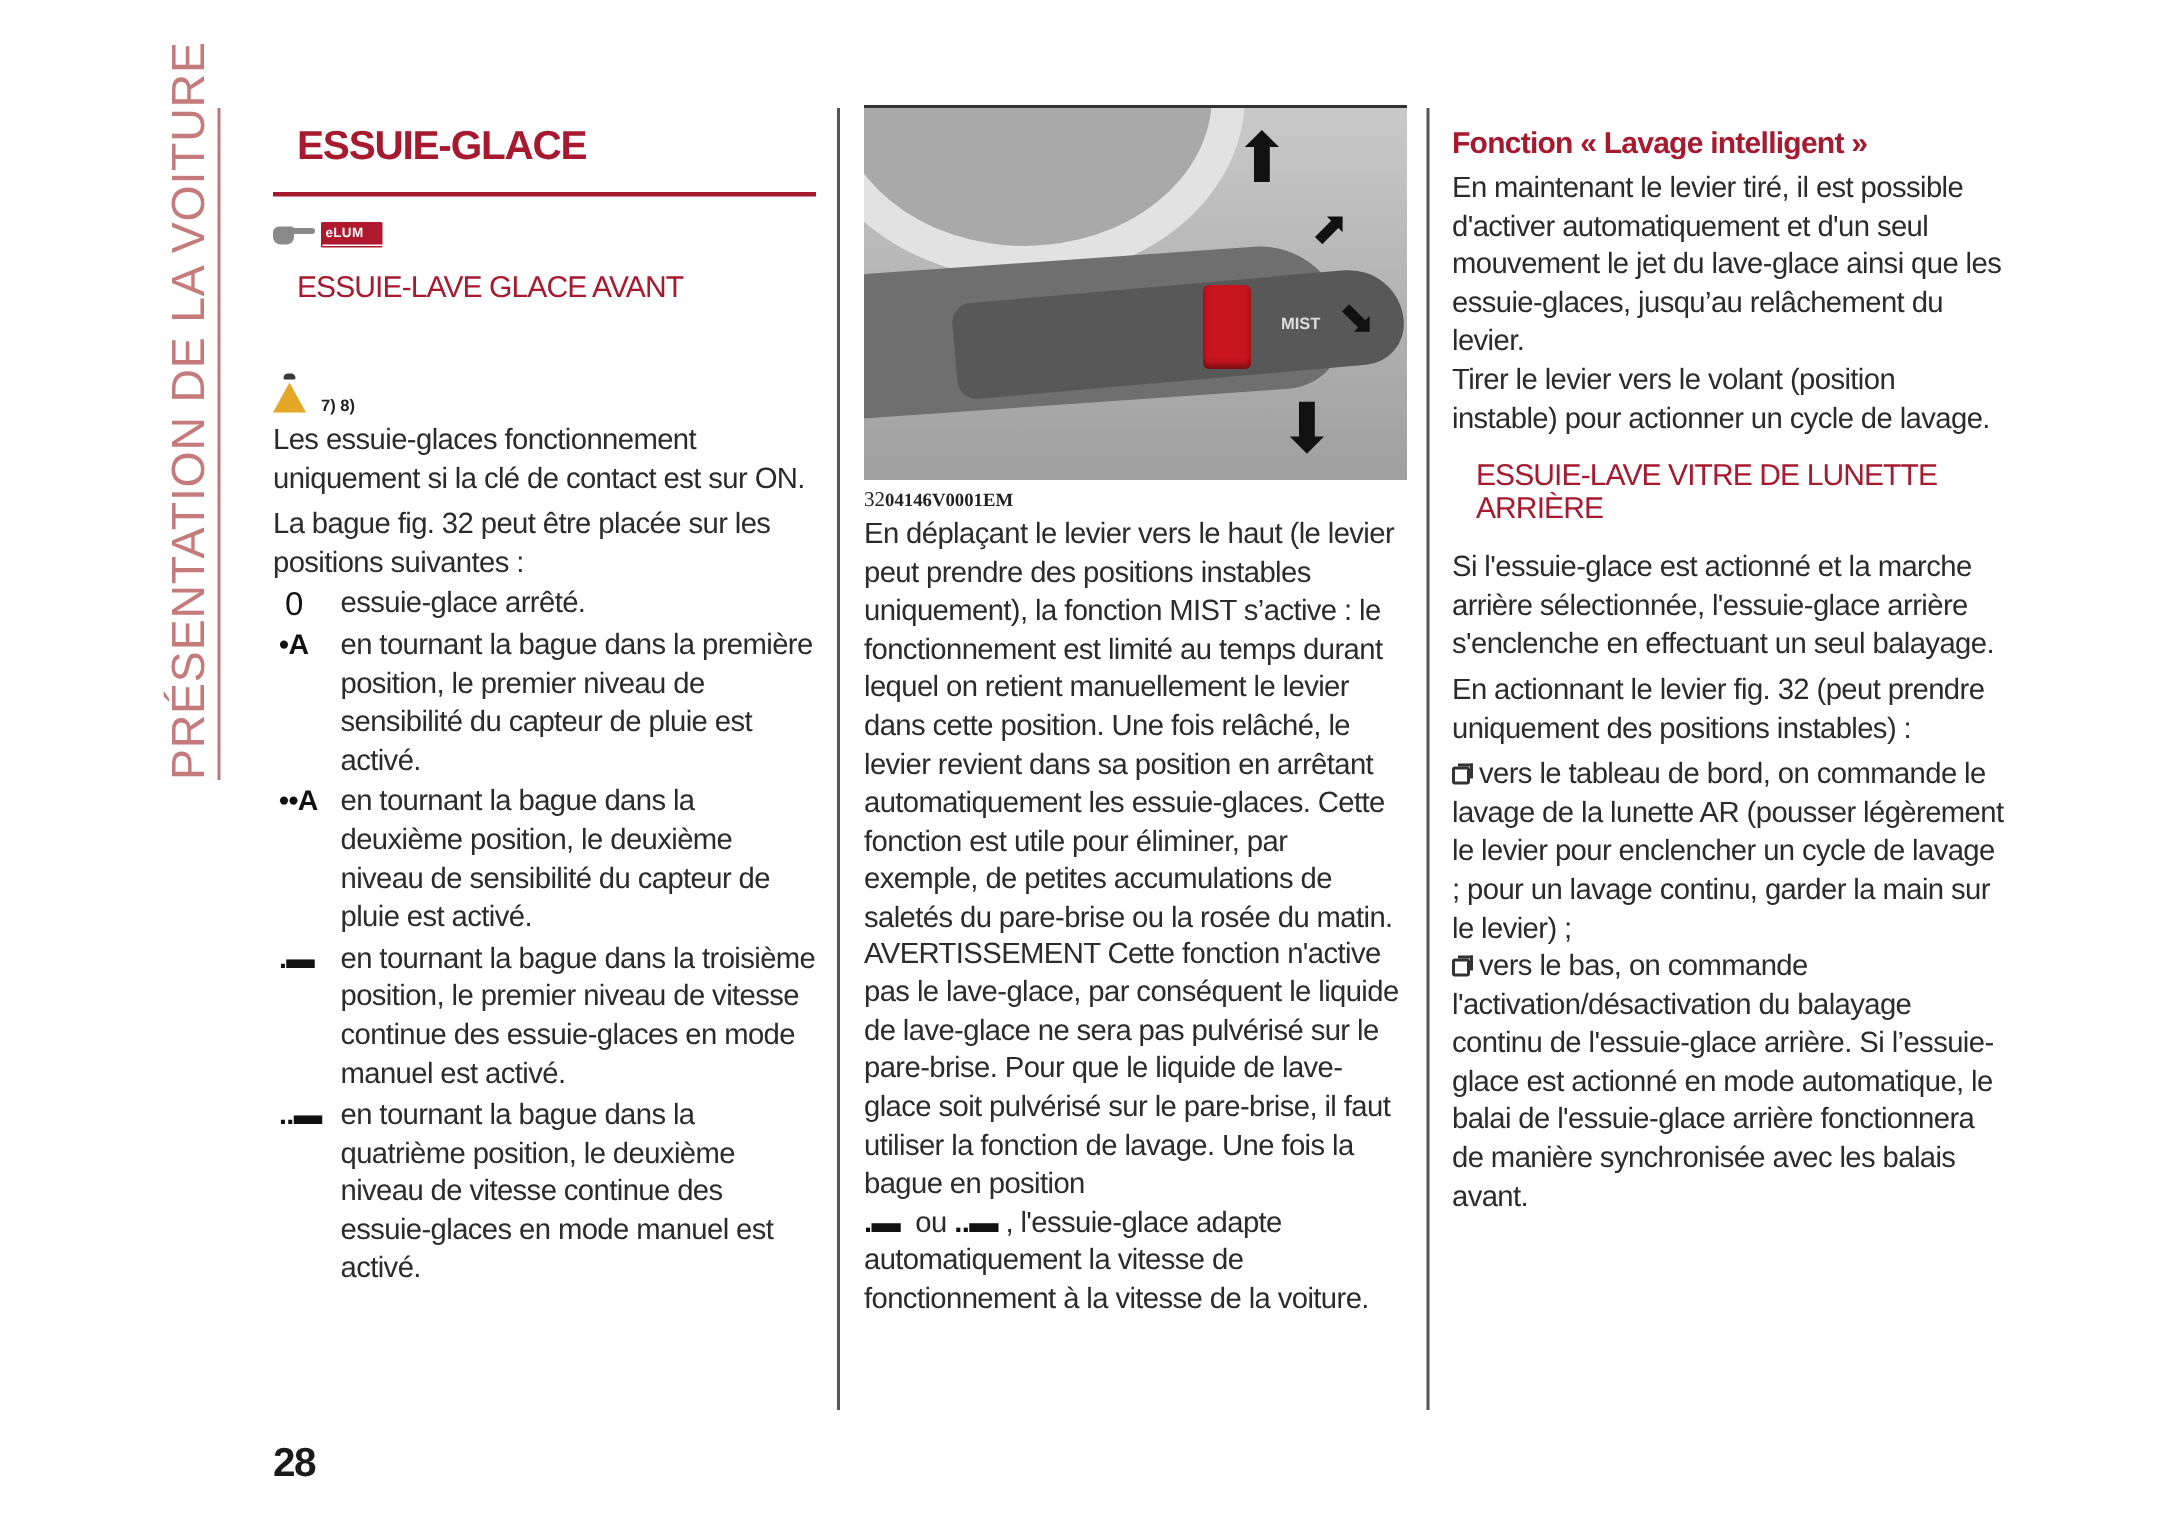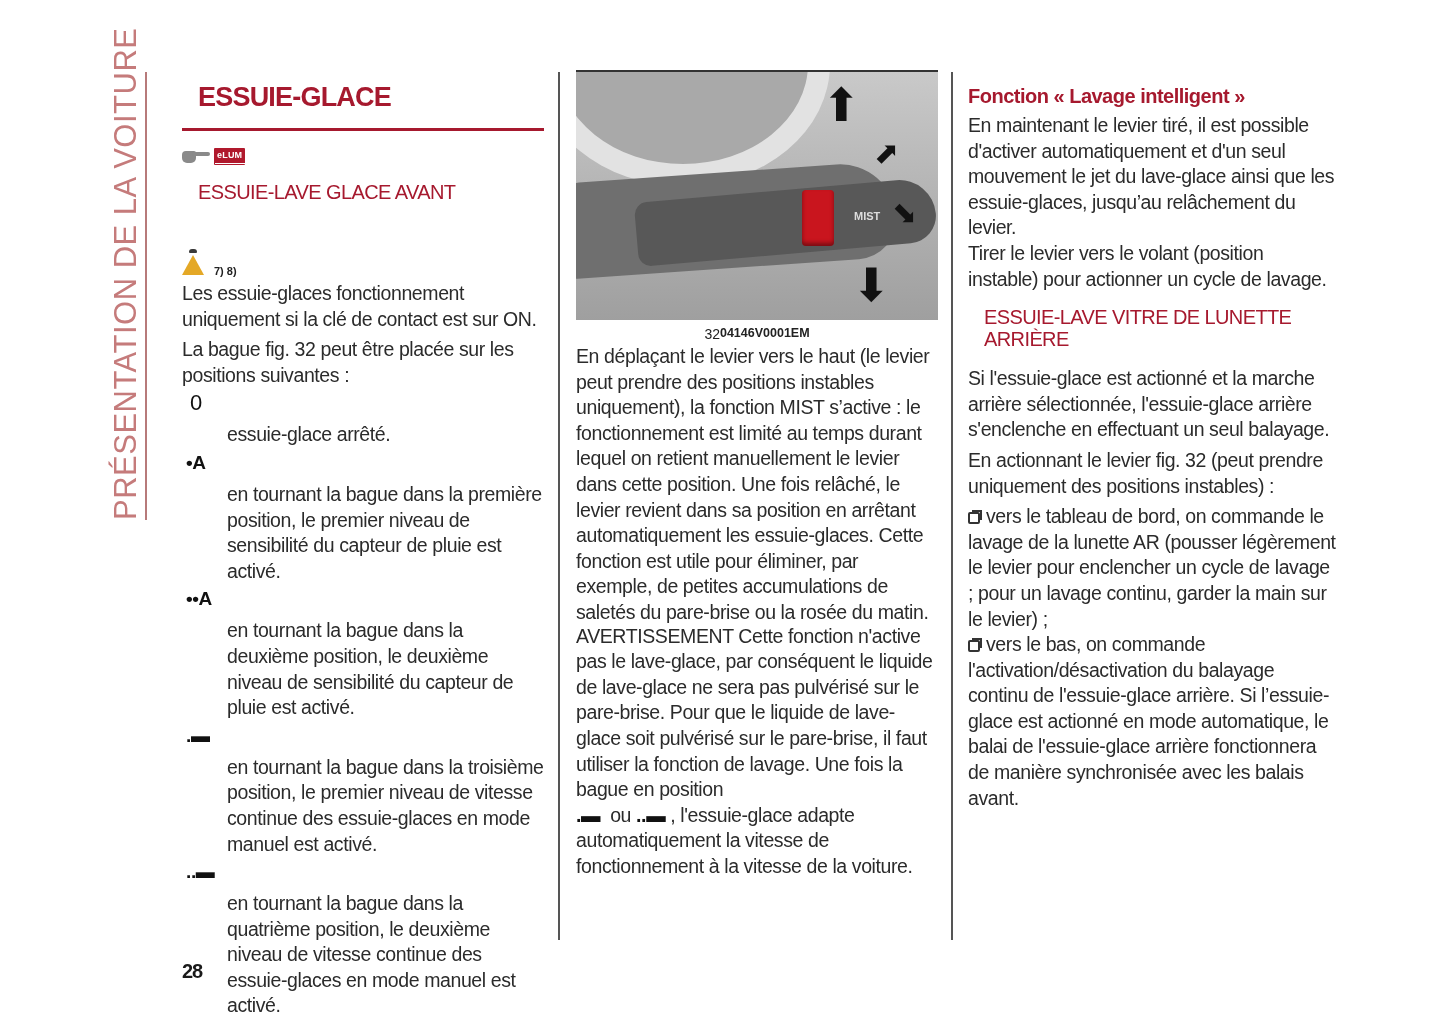--- a/index.html
+++ b/index.html
@@ -25,59 +25,59 @@
   .h1-rule { height: 3px; background: #a6192e; margin-top: 1px; width: 362px; }
   .h2 { color: #a6192e; font-weight: normal; font-size: 20px; letter-spacing: -0.6px; line-height: 22px; margin: 16px; }
   .h3 { color: #a6192e; font-weight: bold; font-size: 20px; letter-spacing: -0.5px; line-height: 24px; margin: 0; }
 
   .body { font-size: 19.5px; line-height: 25.6px; letter-spacing: -0.4px; color: #2b2b2b; margin: 0; }
 
   .icons-row { display: flex; align-items: center; gap: 4px; margin-top: 14px; height: 22px; }
   .hand-icon { width: 28px; height: 14px; position: relative; }
   .hand-icon .palm { position: absolute; left: 0; top: 2px; width: 14px; height: 12px; background: #8a8a8a; border-radius: 4px 2px 5px 5px; }
   .hand-icon .finger { position: absolute; left: 10px; top: 3px; width: 18px; height: 4px; background: #8a8a8a; border-radius: 2px; }
-  .elum-badge { background: #b0192d; color: #fff; font-size: 9px; font-weight: bold; padding: 2px 3px 4px 3px;
+  .elum-badge { background: #b0192d; color: #fff; font-size: 9px; font-weight: bold; padding: 2px 13px 4px 3px;
                 border-radius: 1px; letter-spacing: 0.2px; position: relative; line-height: 11px; }
   .elum-badge::after { content: ""; position: absolute; left: 1px; right: 0; bottom: 1px; height: 1px; background: #fff; }
 
   .warn-row { display: flex; align-items: center; gap: 10px; margin-top: 6px; margin-bottom: 4px; }
   .warn-icon { width: 22px; height: 20px; position: relative; }
   .warn-icon .tri { width: 0; height: 0; border-left: 11px solid transparent; border-right: 11px solid transparent;
                     border-bottom: 20px solid #e4a826; }
   .warn-icon .car { position: absolute; left: 7px; top: 11px; width: 8px; height: 4px; background: #3a3a3a; border-radius: 3px 3px 1px 1px; }
   .warn-refs { font-size: 11px; font-weight: bold; color: #222; margin-top: 46px; }
 
   .para { margin-top: 5px; }
   .pos-list { margin: 2px 0 0 0; padding: 0; list-style: none; }
   .pos-item { display: flex; align-items: flex-start; }
   .pos-sym { width: 45px; flex: 0 0 45px; font-weight: bold; font-size: 19px; color: #111; line-height: 25.6px; padding-left: 4px; box-sizing: border-box; }
   .pos-sym.zero { font-weight: normal; font-size: 22px; padding-left: 8px; }
-  .pos-text { flex: 1; margin-top: 32px; }
+  .pos-text { flex: 1; }
 
   .figure { position: relative; width: 362px; height: 248px; border-top: 2px solid #333; margin-top: 6px;
             background: linear-gradient(180deg, #c9c9c9 0%, #b8b8b8 40%, #9f9f9f 100%); overflow: hidden; }
   .fig-wheel { position: absolute; left: -40px; top: -130px; width: 250px; height: 200px; border-radius: 50%;
                border: 22px solid #e2e2e2; background: #a9a9a9; }
   .fig-stalk { position: absolute; left: -10px; top: 100px; width: 330px; height: 96px; background: #6f6f6f;
                border-radius: 20px 70px 50px 10px; transform: rotate(-4deg); }
   .fig-stalk-body { position: absolute; left: 60px; top: 118px; width: 300px; height: 64px; background: #585858;
                     border-radius: 14px 40px 30px 14px; transform: rotate(-5deg); }
   .fig-ring { position: absolute; left: 226px; top: 118px; width: 32px; height: 56px; background: #c9151e;
               border-radius: 4px; box-shadow: inset 0 -3px 4px rgba(0,0,0,0.4); }
   .fig-mist { position: absolute; left: 268px; top: 138px; color: #ddd; font-size: 11px; font-weight: bold; padding-left: 10px; }
   .fig-arrow { position: absolute; color: #111; font-size: 46px; line-height: 46px; }
-  .fig-caption { display: flex; justify-content: center; margin-top: 6px; font-size: 12.5px; font-weight: bold; color: #222; }
+  .fig-caption { display: flex; justify-content: flex-start; margin-top: 6px; font-size: 12.5px; font-weight: bold; color: #222; font-family: Liberation Serif, serif; }
   .fig-caption .num { font-weight: normal; font-size: 14px; }
 
   .checkbox { display: inline-block; width: 12px; height: 12px; border: 2px solid #333; border-radius: 2px;
               box-sizing: border-box; vertical-align: -1px; margin-right: 6px; position: relative; }
   .checkbox::after { content: ""; position: absolute; left: 2px; top: -4px; width: 10px; height: 10px;
                      border-top: 2px solid #333; border-right: 2px solid #333; box-sizing: border-box; }
 
-  .page-number { position: absolute; left: 182px; top: 960px; font-size: 20px; font-weight: bold; color: #1a1a1a; letter-spacing: -1px; }
+  .page-number { position: absolute; left: 182px; top: 960px; font-size: 27px; font-weight: bold; color: #1a1a1a; letter-spacing: -1px; }
   .inline-sym { font-weight: bold; color: #111; }
 </style>
 </head>
 <body>
 
 <div class="side-tab">
   <div class="side-tab-text">PRÉSENTATION DE LA VOITURE</div>
 </div>
 <div class="side-rule"></div>
 

